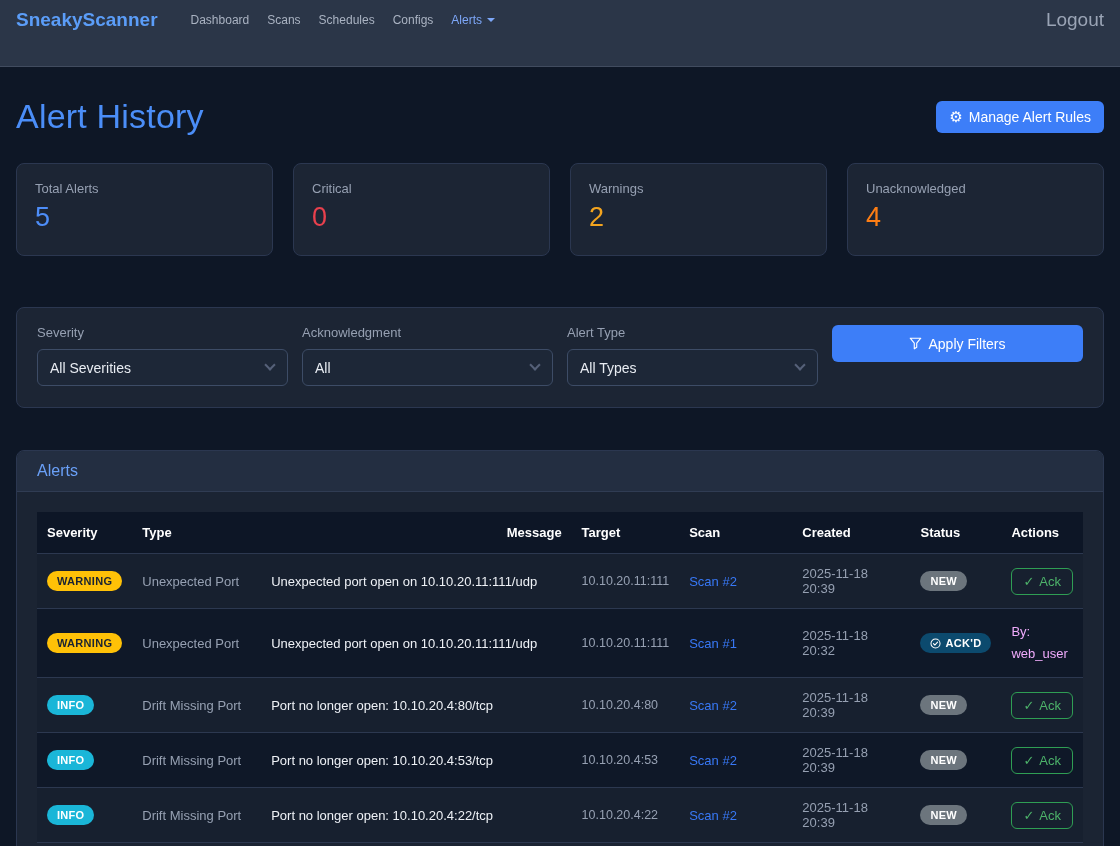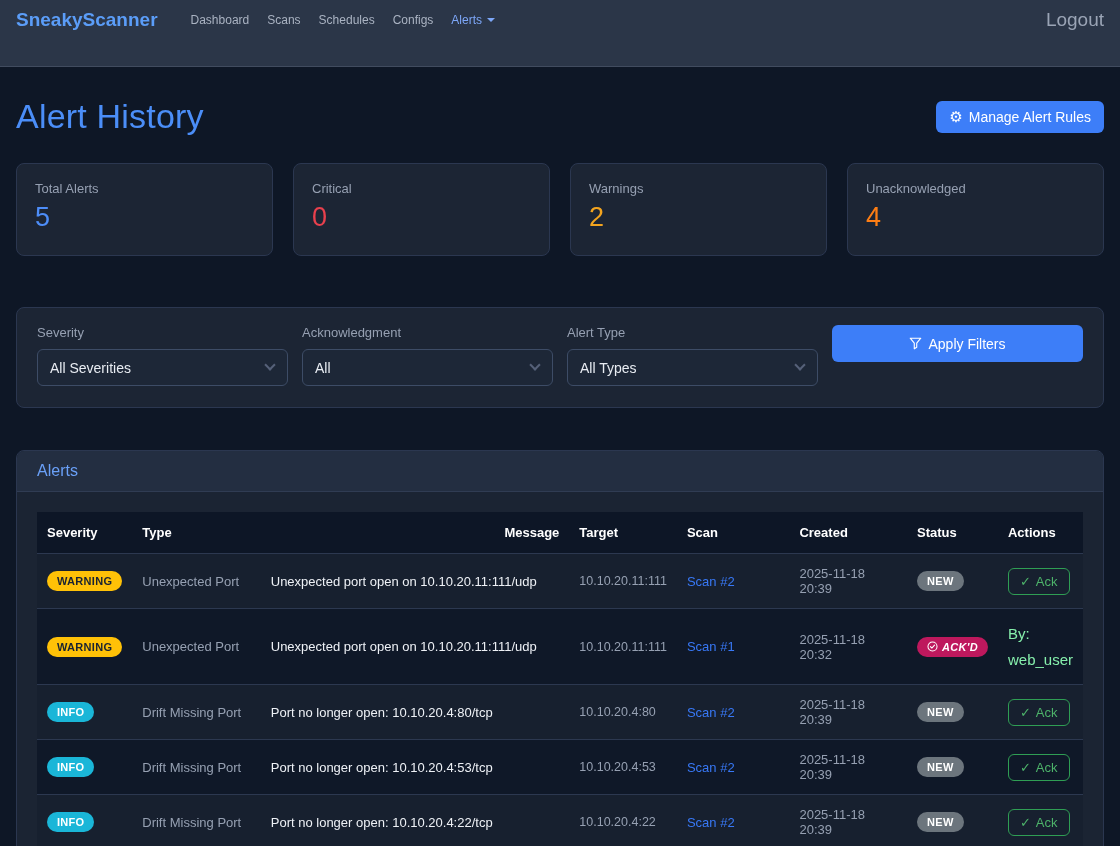--- a/index.html
+++ b/index.html
@@ -105,21 +105,21 @@
     display: inline-flex; align-items: center; gap: 4px;
     font-size: 11px; font-weight: bold; letter-spacing: .3px;
     padding: 4px 10px; border-radius: 10px; color: #fff;
   }
   .badge.sev-WARNING { color: #1a2332; }
   .ack-btn {
     background: transparent; border: 1px solid #2f9e54; color: #4db36a;
     border-radius: 6px; font-size: 13px; font-family: inherit; padding: 5px 11px; cursor: pointer;
     display: inline-flex; align-items: center; gap: 5px;
   }
-  .acked-by { color: #86efac; font-size: 15px; line-height: 1.7; }
+  .acked-by { color: #f0abfc; font-size: 13px; line-height: 1.7; }
   .check-circle-svg { display: inline-block; vertical-align: -1px; }
 </style>
 </head>
 <body>
 
 <div class="navbar">
   <div class="nav-row">
     <div class="brand">SneakyScanner</div>
     <div class="nav-links" id="nav-links">
         <a class="nav-link">Dashboard</a>
@@ -221,21 +221,21 @@
               <td><span class="badge" style="background: rgb(108, 117, 125);">NEW</span></td>
               <td><button class="ack-btn"><span>✓</span> Ack</button></td>
             </tr>
             <tr>
               <td><span class="badge sev-WARNING" style="background: rgb(255, 193, 7);">WARNING</span></td>
               <td class="cell-muted">Unexpected Port</td>
               <td class="cell-message">Unexpected port open on 10.10.20.11:111/udp</td>
               <td class="cell-target">10.10.20.11:111</td>
               <td><a class="scan-link">Scan #1</a></td>
               <td class="cell-muted">2025-11-18 20:32</td>
-              <td><span class="badge" style="background: #be185d; font-style: italic;"><svg width="11" height="11" viewBox="0 0 16 16" class="check-circle-svg">
+              <td><span class="badge" style="background: #0c4a6e;"><svg width="11" height="11" viewBox="0 0 16 16" class="check-circle-svg">
                     <circle cx="8" cy="8" r="6.6" fill="none" stroke="#fff" stroke-width="1.5"></circle>
                     <path d="M5 8.2l2 2 4-4.2" fill="none" stroke="#fff" stroke-width="1.6" stroke-linecap="round" stroke-linejoin="round"></path>
                   </svg>ACK'D</span></td>
               <td>
                 <div class="acked-by">
                   <div>By:</div>
                   <div>web_user</div>
                 </div>
               </td>
             </tr>

